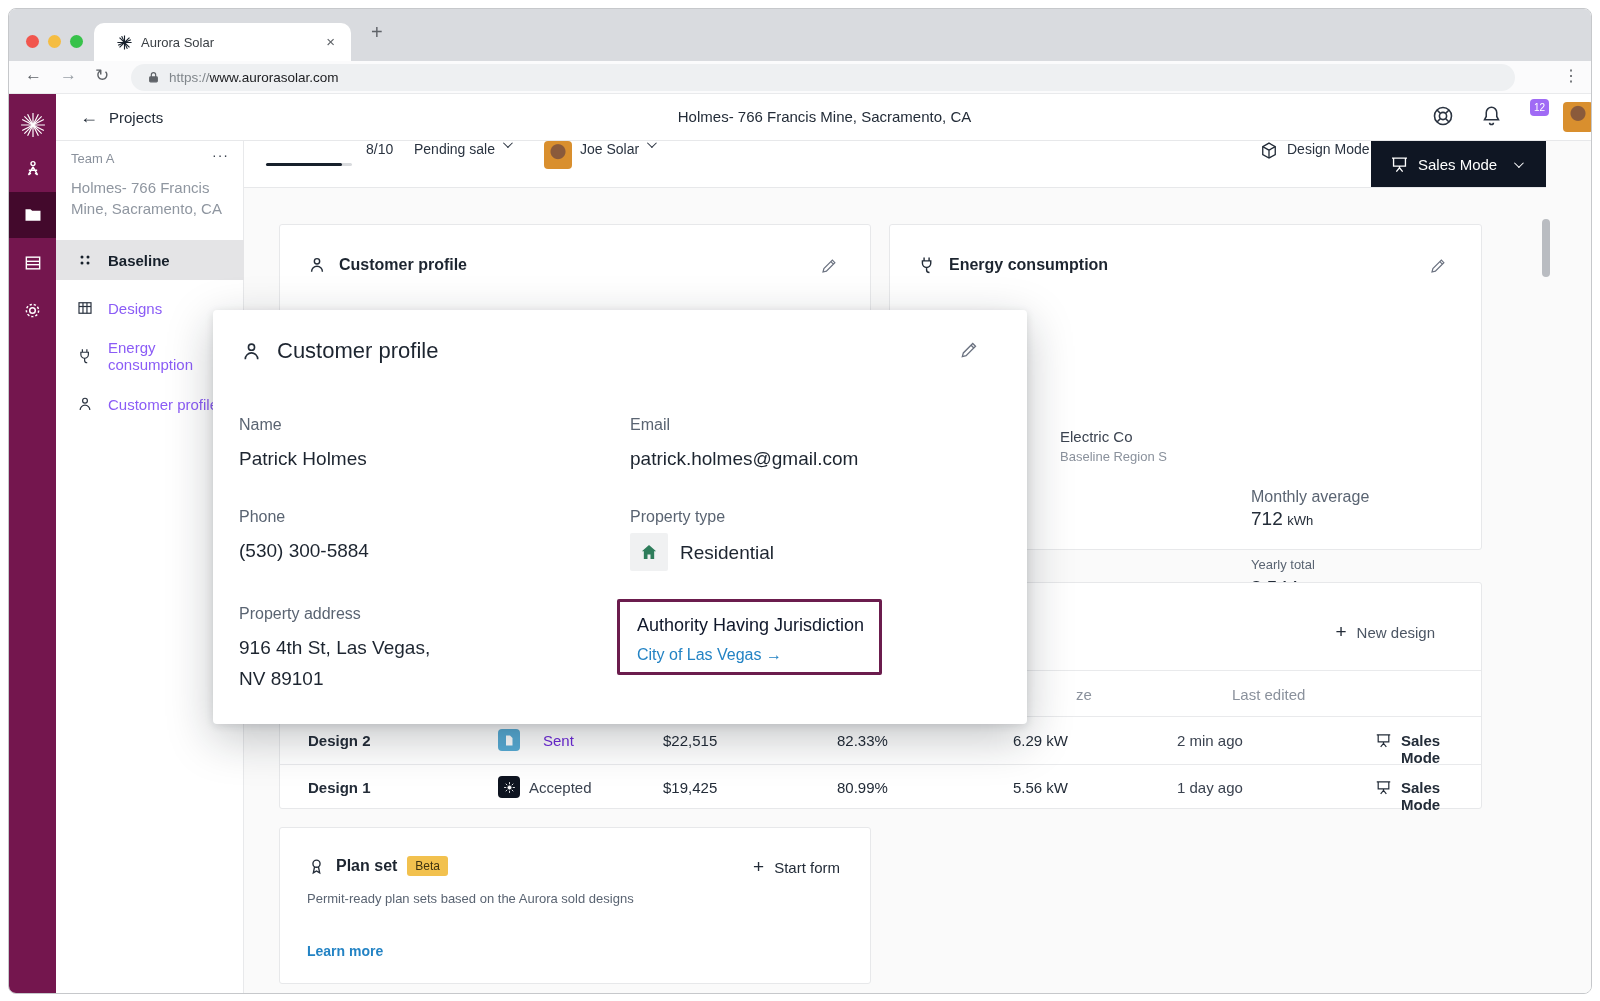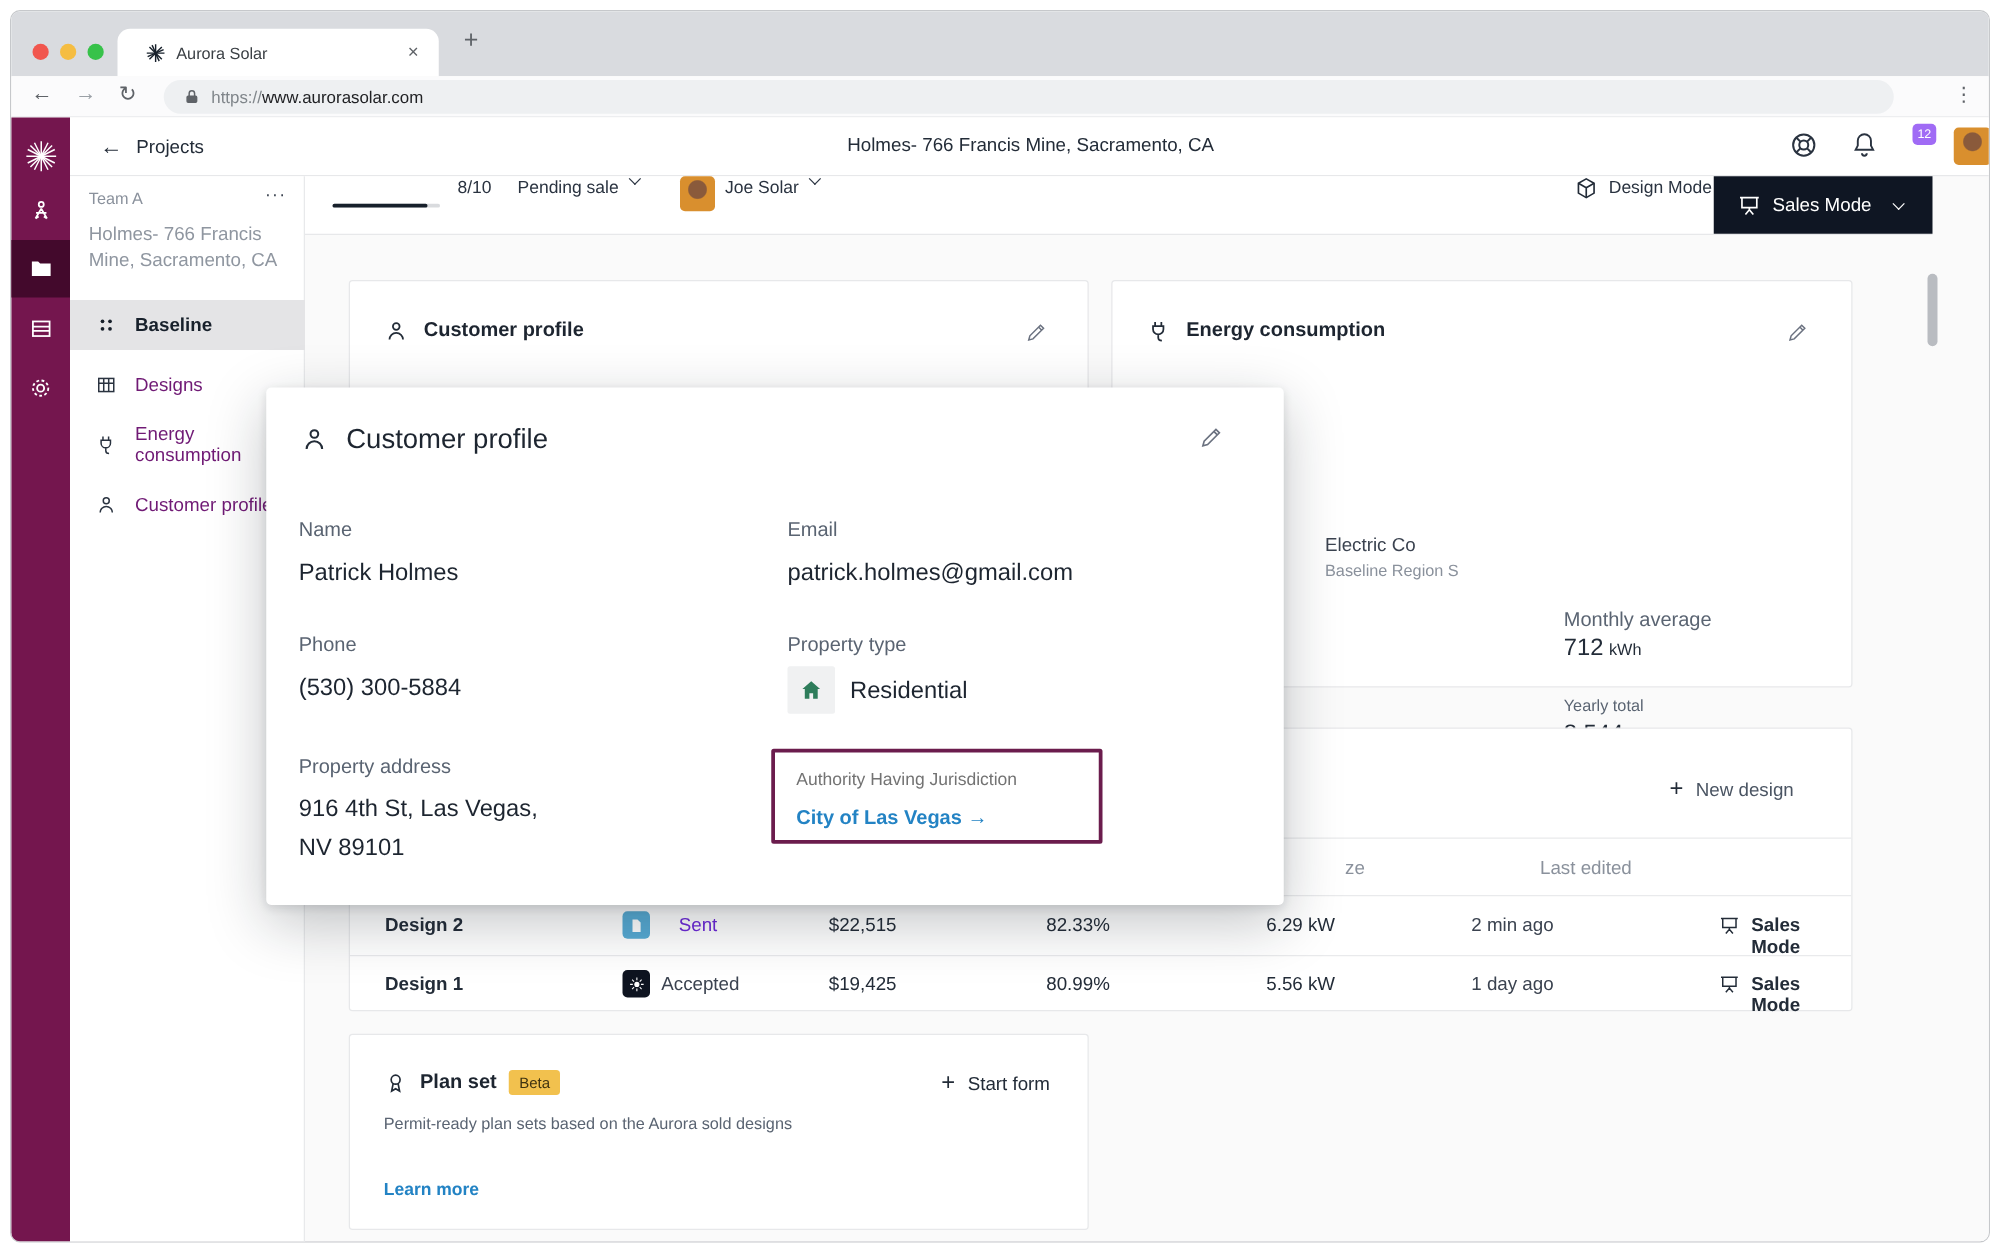--- a/index.html
+++ b/index.html
@@ -44,21 +44,21 @@
   .sub-item { position:absolute; top:0; height:46px; display:flex; align-items:flex-start; gap:8px; font-size:14px; color:#2a3340; }
   .mode-dark { position:absolute; right:0; top:0; width:175px; height:46px; background:#0f1623; color:#fff;
                display:flex; align-items:center; gap:9px; padding-left:19px; font-size:15px; }
 
   
   .sidebar { position:absolute; left:47px; top:47px; width:188px; height:853px; background:#fff; border-right:1px solid #e8e9eb; }
   .team { position:absolute; left:15px; top:10px; font-size:13px; color:#8a919c; }
   .dots3 { position:absolute; right:14px; top:6px; font-size:14px; letter-spacing:1px; color:#3b4350; }
   .proj { position:absolute; left:15px; top:36px; width:165px; font-size:15px; line-height:21px; color:#8f96a0; }
   .nav-item { position:absolute; left:0; width:188px; height:40px; display:flex; align-items:center; gap:14px;
-              padding-left:20px; font-size:15px; color:#701a75; }
+              padding-left:20px; font-size:15px; color:#8b5cf6; }
   .nav-item svg { flex:0 0 auto; }
   .nav-active { background:#e4e4e6; font-weight:700; color:#17202b; }
 
   
   .card { position:absolute; background:#fff; border:1px solid #e7e8ea; border-radius:3px; }
   .card-head { position:absolute; left:27px; top:30px; display:flex; align-items:center; gap:12px;
                font-size:16px; font-weight:600; color:#1d2530; }
   .pencil { color:#6b7280; }
   .glabel { color:#5a6472; }
   .kwh-val { font-size:19px; color:#232c38; }
@@ -77,21 +77,21 @@
 
   
   .modal { position:absolute; left:251px; top:301px; width:814px; height:414px; background:#fff; border-radius:4px;
            box-shadow:0 14px 46px rgba(20,26,36,.25), 0 2px 8px rgba(20,26,36,.12); }
   .m-title { font-size:22px; color:#1d2530; }
   .f-label { font-size:16px; color:#5a6472; }
   .f-value { font-size:19px; color:#1d2530; }
   .house-box { position:absolute; width:38px; height:38px; background:#f0f1f2; border-radius:2px;
                display:flex; align-items:center; justify-content:center; }
   .ahj { position:absolute; left:404px; top:289px; width:265px; height:76px; border:3px solid #6b1c4d; border-radius:2px; background:#fff; }
-  .ahj-link { font-size:16px; font-weight:700; color:#2383c4; }
+  .ahj-link { font-size:16px; font-weight:400; color:#2383c4; }
 
   .scrollthumb { position:absolute; width:8px; height:58px; background:#b9bcc1; border-radius:4px; }
 </style>
 </head>
 <body>
 
 <div class="stage">
 <div class="window">
 
   <div class="tabstrip">
@@ -391,20 +391,20 @@
       <div class="abs f-value" style="left:417px;top:138px">patrick.holmes@gmail.com</div>
       <div class="abs f-label" style="left:417px;top:198px">Property type</div>
       <div class="house-box" style="left:417px;top:223px">
         <svg width="20" height="20" viewBox="0 0 24 24">
               <path fill="#2e7d5b" d="M12 3.5l8.5 7.5h-2.3v9.5h-4.4v-5.5h-3.6v5.5H5.8V11H3.5z"></path>
             </svg>
       </div>
       <div class="abs f-value" style="left:467px;top:232px">Residential</div>
 
       <div class="ahj">
-        <div class="abs" style="left:17px;top:13px;font-size:14px;color:#737373">Authority Having Jurisdiction</div>
+        <div class="abs" style="left:17px;top:13px;font-size:18px;color:#0f172a">Authority Having Jurisdiction</div>
         <div class="abs ahj-link" style="left:17px;top:44px">City of Las Vegas →</div>
       </div>
     </div>
 
   </div>
 </div>
 </div>
 
 </body></html>

